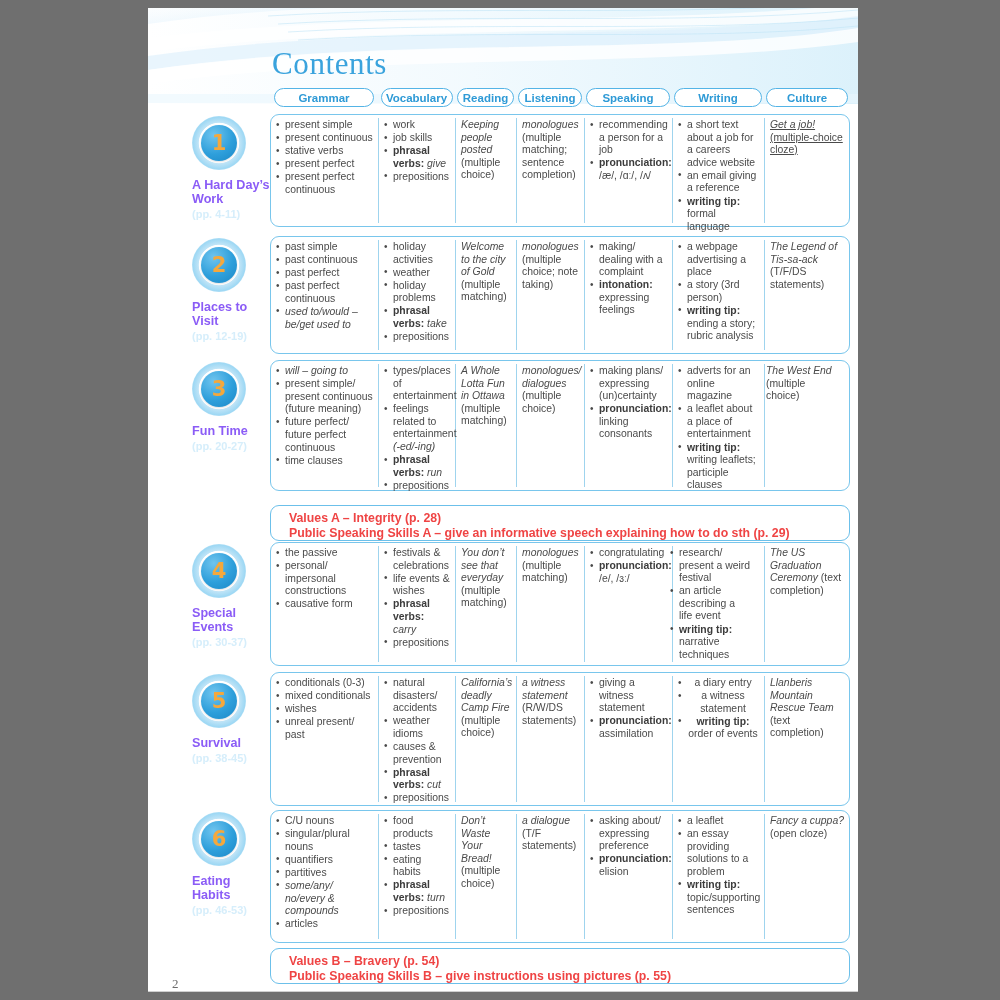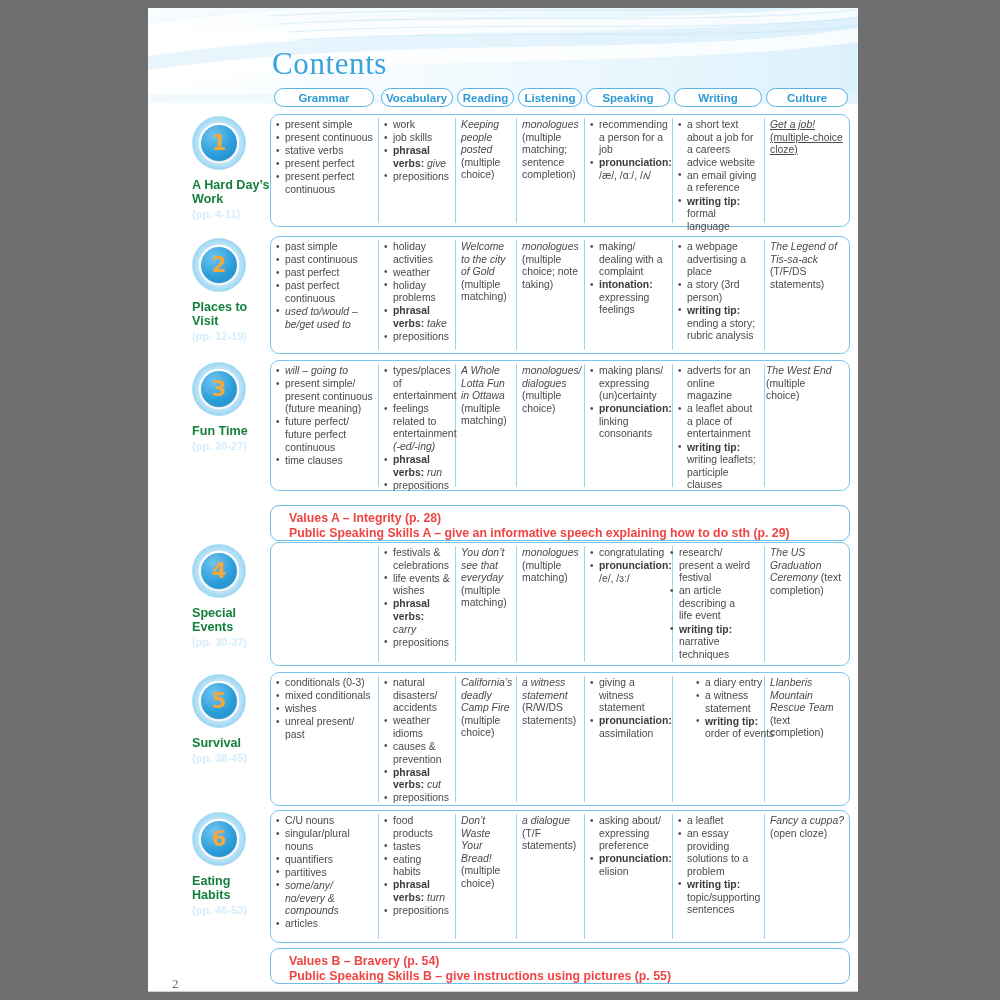--- a/index.html
+++ b/index.html
@@ -106,21 +106,21 @@
     box-shadow: 0 1px 2px rgba(0,0,0,0.12);
     display: flex; align-items: center; justify-content: center;
   }
   .badge .num {
     color: #f5a83c; font-weight: bold; font-size: 21px;
     font-family: "DejaVu Sans", sans-serif;
     line-height: 1;
   }
   .utitle {
     margin: 8px 0 0 14px;
-    color: #15803d; font-weight: bold; font-size: 12.6px;
+    color: #8b5cf6; font-weight: bold; font-size: 12.6px;
     line-height: 14px;
   }
   .upages {
     margin: 2px 0 0 14px;
     color: #d6eefb; font-weight: bold; font-size: 11px;
   }
 
   
   .banner {
     position: absolute; left: 122px; width: 580px;
@@ -376,20 +376,27 @@
           <div class="utitle">Special Events</div>
           <div class="upages">(pp. 30-37)</div>
         </div>
         <div class="rowbox"></div>
         <div class="vdiv" style="left: 108px;"></div>
         <div class="vdiv" style="left: 185px;"></div>
         <div class="vdiv" style="left: 246px;"></div>
         <div class="vdiv" style="left: 314px;"></div>
         <div class="vdiv" style="left: 402px;"></div>
         <div class="vdiv" style="left: 494px;"></div>
+        <div class="cell" style="left: 0px; width: 108px;">
+          <ul>
+            <li>the passive</li>
+            <li>personal/ impersonal constructions</li>
+            <li>causative form</li>
+          </ul>
+        </div>
         <div class="cell" style="left: 108px; width: 77px;">
           <ul>
             <li>festivals &amp; celebrations</li>
             <li>life events &amp; wishes</li>
             <li><span class="bd">phrasal verbs:</span><span class="it"> carry</span></li>
             <li>prepositions</li>
           </ul>
         </div>
         <div class="cell" style="left: 185px; width: 61px;">
           <p><span class="it">You don’t see that everyday </span>(multiple matching)</p>
@@ -454,21 +461,21 @@
         </div>
         <div class="cell" style="left: 246px; width: 68px;">
           <p><span class="it">a witness statement </span>(R/W/DS statements)</p>
         </div>
         <div class="cell" style="left: 314px; width: 88px;">
           <ul>
             <li>giving a witness statement</li>
             <li><span class="bd">pronunciation:</span> assimilation</li>
           </ul>
         </div>
-        <div class="cell" style="left: 420px; width: 92px;">
+        <div class="cell" style="left: 402px; width: 92px; text-align: center;">
           <ul>
             <li>a diary entry</li>
             <li>a witness statement</li>
             <li><span class="bd">writing tip:</span> order of events</li>
           </ul>
         </div>
         <div class="cell" style="left: 494px; width: 86px;">
           <p><span class="it">Llanberis Mountain Rescue Team </span>(text completion)</p>
         </div>
       </div>

